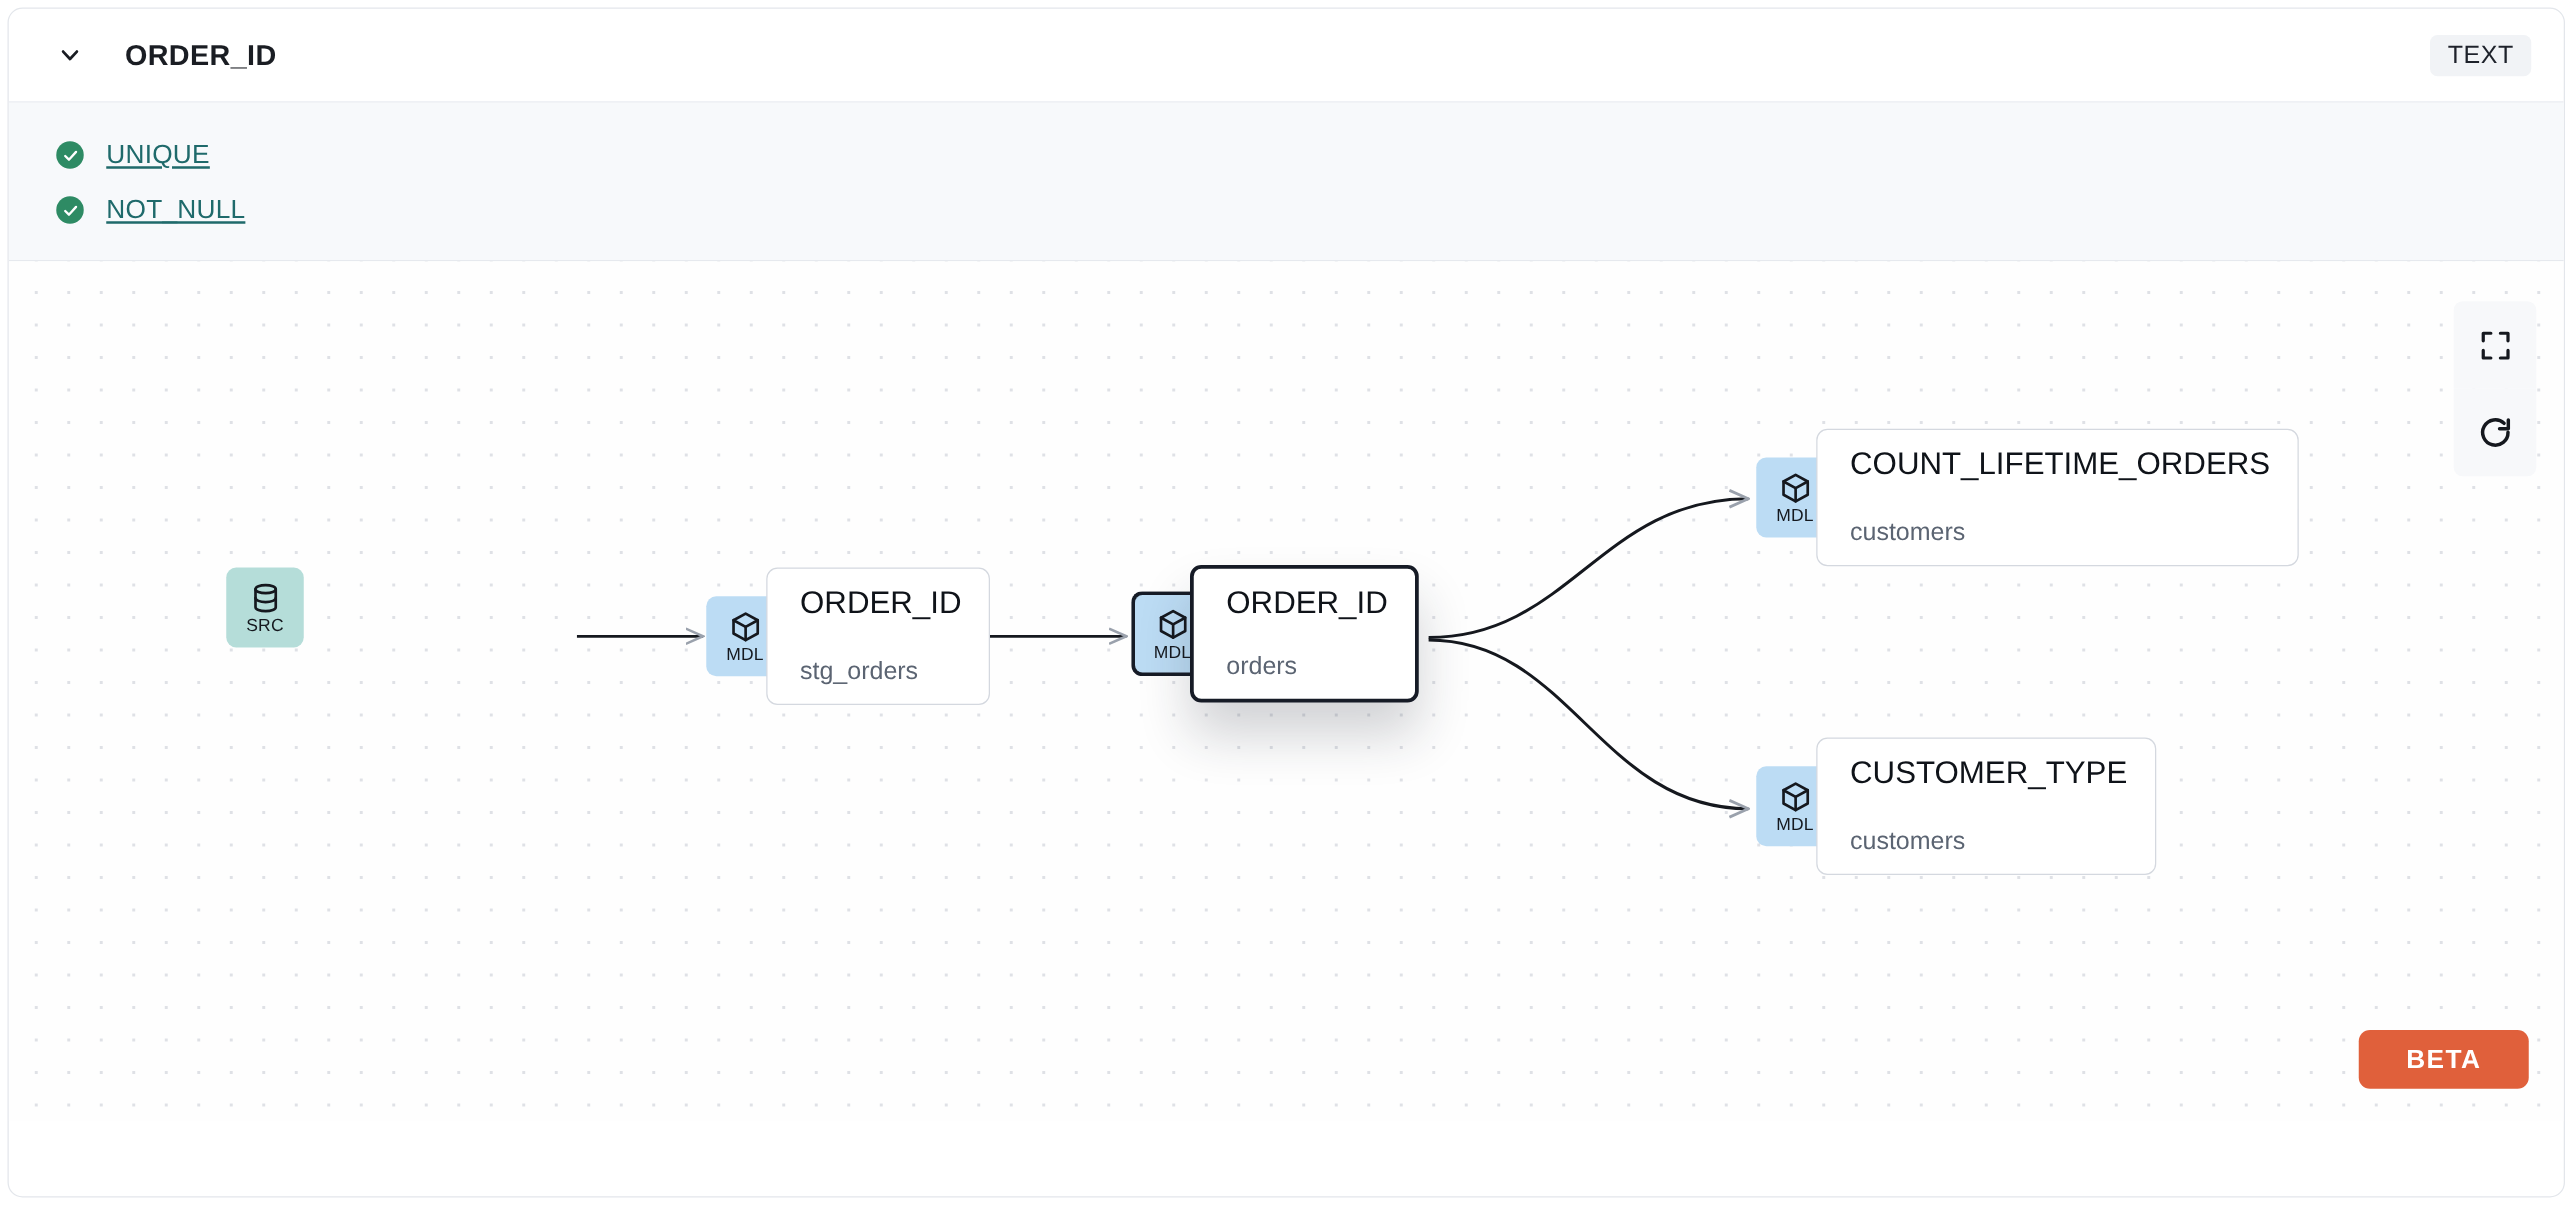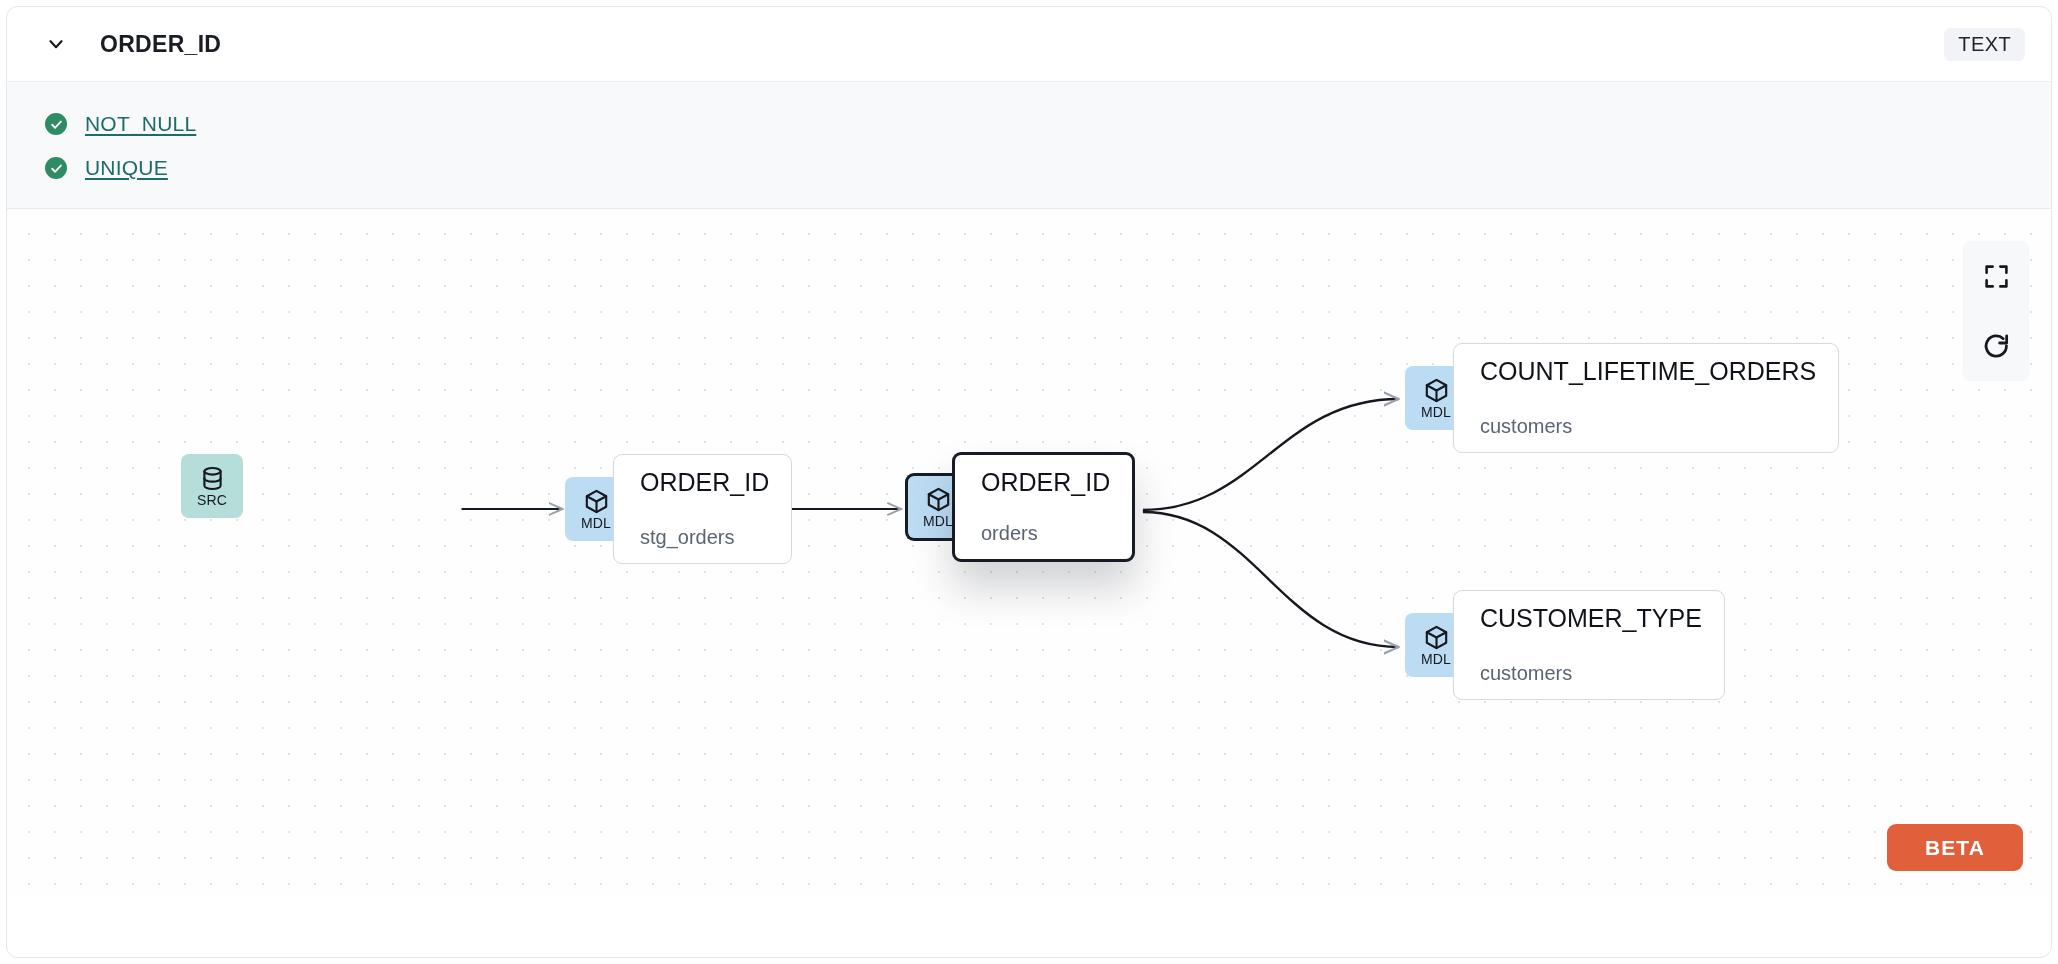--- a/index.html
+++ b/index.html
@@ -244,30 +244,30 @@
 
 
   <div class="tests">
 
     <div class="test-row">
       <span class="check-icon">
         <svg width="13" height="13" viewBox="0 0 24 24" fill="none" stroke="#ffffff" stroke-width="3.4" stroke-linecap="round" stroke-linejoin="round">
           <polyline points="4 12.5 9.5 18 20 6.5"></polyline>
         </svg>
       </span>
-      <a class="test-link">NOT_NULL</a>
+      <a class="test-link">UNIQUE</a>
     </div>
 
     <div class="test-row">
       <span class="check-icon">
         <svg width="13" height="13" viewBox="0 0 24 24" fill="none" stroke="#ffffff" stroke-width="3.4" stroke-linecap="round" stroke-linejoin="round">
           <polyline points="4 12.5 9.5 18 20 6.5"></polyline>
         </svg>
       </span>
-      <a class="test-link">UNIQUE</a>
+      <a class="test-link">NOT_NULL</a>
     </div>
 
   </div>
 
   <div class="canvas">
 
     <svg class="edges-svg" viewBox="0 0 2046 688" preserveAspectRatio="none">
       <defs>
         <marker id="arrow" viewBox="0 0 10 10" refX="9" refY="5" markerWidth="7" markerHeight="7" orient="auto-start-reverse">
           <path d="M 0 1 L 9 5 L 0 9" fill="none" stroke="#9AA1AC" stroke-width="1.3"></path>

